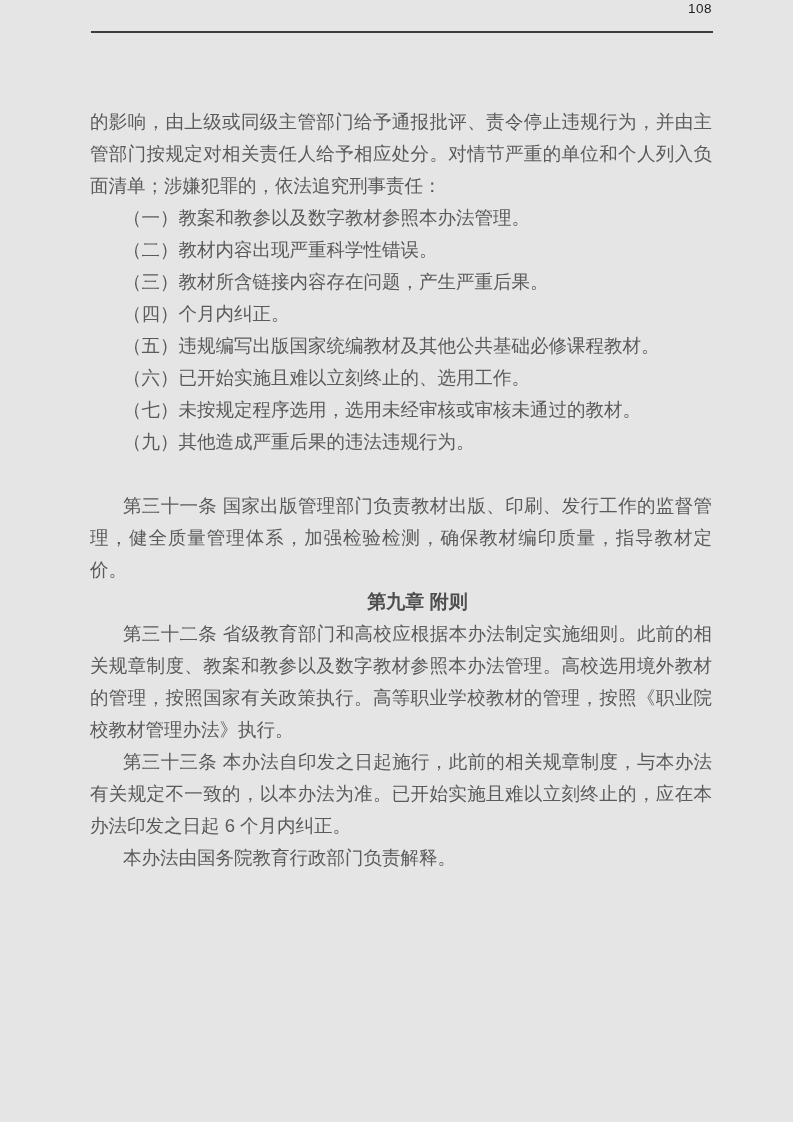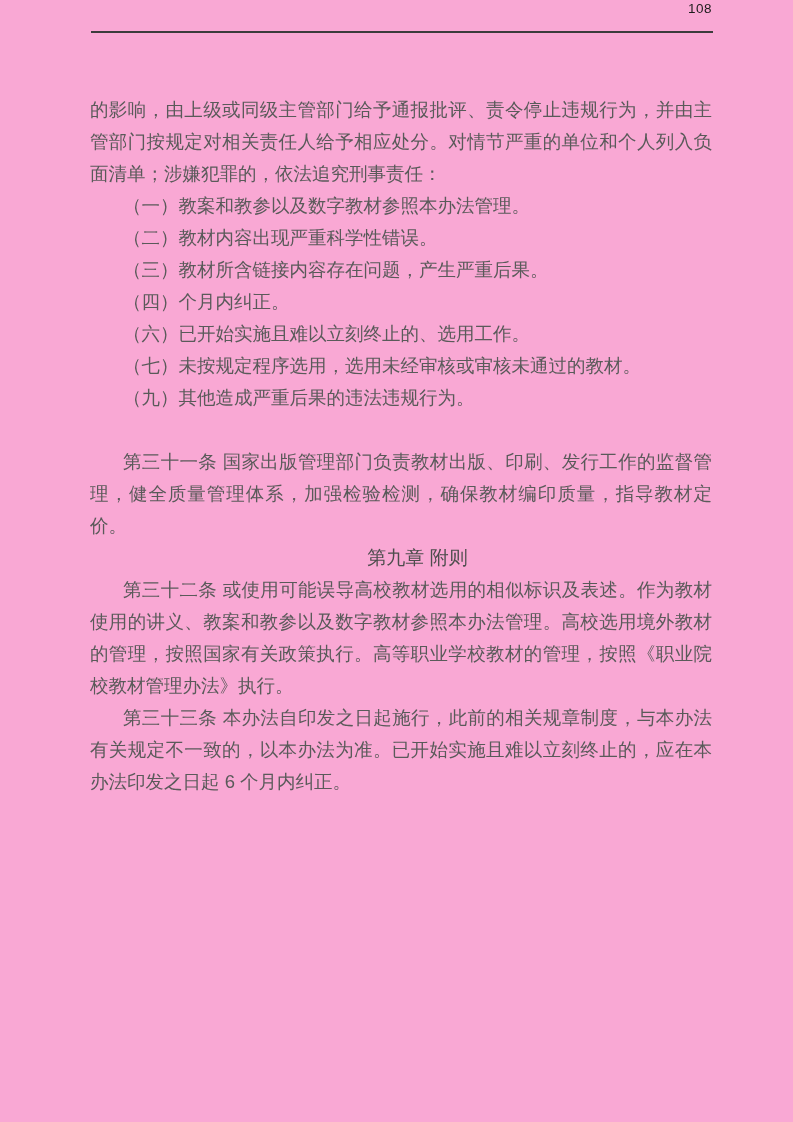--- a/index.html
+++ b/index.html
@@ -4,21 +4,21 @@
 <style>
   html, body {
     margin: 0;
     padding: 0;
     background: #ffffff;
   }
   .page {
     position: relative;
     width: 793px;
     height: 1122px;
-    background: #f9a8d4;
+    background: #e5e5e5;
     font-family: "Liberation Sans", sans-serif;
     overflow: hidden;
   }
   .page-number {
     position: absolute;
     top: 2px;
     right: 81px;
     font-size: 13.5px;
     line-height: 14px;
     color: #1c1c1c;
@@ -42,29 +42,30 @@
     color: #5a5a5a;
     text-align: justify;
     text-justify: inter-ideograph;
   }
   .doc-body p {
     margin: 0;
     text-indent: 33px;
   }
   .doc-body p.no-indent {
     text-indent: 0;
+    margin-top: 12px;
   }
   .blank-line {
     height: 32px;
   }
   .chapter-heading {
     margin: 0;
     font-size: 19px;
     line-height: 32px;
-    font-weight: normal;
+    font-weight: bold;
     color: #4d4d4d;
     text-align: center;
     text-indent: 0;
   }
 </style>
 </head>
 <body>
 
 <div class="page">
 
@@ -73,30 +74,32 @@
   <div class="header-rule"></div>
 
   <div class="doc-body">
 
     <p class="no-indent">的影响，由上级或同级主管部门给予通报批评、责令停止违规行为，并由主管部门按规定对相关责任人给予相应处分。对情节严重的单位和个人列入负面清单；涉嫌犯罪的，依法追究刑事责任：</p>
 
     <p>（一）教案和教参以及数字教材参照本办法管理。</p>
     <p>（二）教材内容出现严重科学性错误。</p>
     <p>（三）教材所含链接内容存在问题，产生严重后果。</p>
     <p>（四）个月内纠正。</p>
+    <p>（五）违规编写出版国家统编教材及其他公共基础必修课程教材。</p>
     <p>（六）已开始实施且难以立刻终止的、选用工作。</p>
     <p>（七）未按规定程序选用，选用未经审核或审核未通过的教材。</p>
     <p>（九）其他造成严重后果的违法违规行为。</p>
 
     <div class="blank-line"></div>
 
     <p>第三十一条 国家出版管理部门负责教材出版、印刷、发行工作的监督管理，健全质量管理体系，加强检验检测，确保教材编印质量，指导教材定价。</p>
 
     <p class="chapter-heading">第九章 附则</p>
 
-    <p>第三十二条 或使用可能误导高校教材选用的相似标识及表述。作为教材使用的讲义、教案和教参以及数字教材参照本办法管理。高校选用境外教材的管理，按照国家有关政策执行。高等职业学校教材的管理，按照《职业院校教材管理办法》执行。</p>
+    <p>第三十二条 省级教育部门和高校应根据本办法制定实施细则。此前的相关规章制度、教案和教参以及数字教材参照本办法管理。高校选用境外教材的管理，按照国家有关政策执行。高等职业学校教材的管理，按照《职业院校教材管理办法》执行。</p>
 
     <p>第三十三条 本办法自印发之日起施行，此前的相关规章制度，与本办法有关规定不一致的，以本办法为准。已开始实施且难以立刻终止的，应在本办法印发之日起 6 个月内纠正。</p>
 
+    <p>本办法由国务院教育行政部门负责解释。</p>
 
   </div>
 
 </div>
 
 </body></html>

